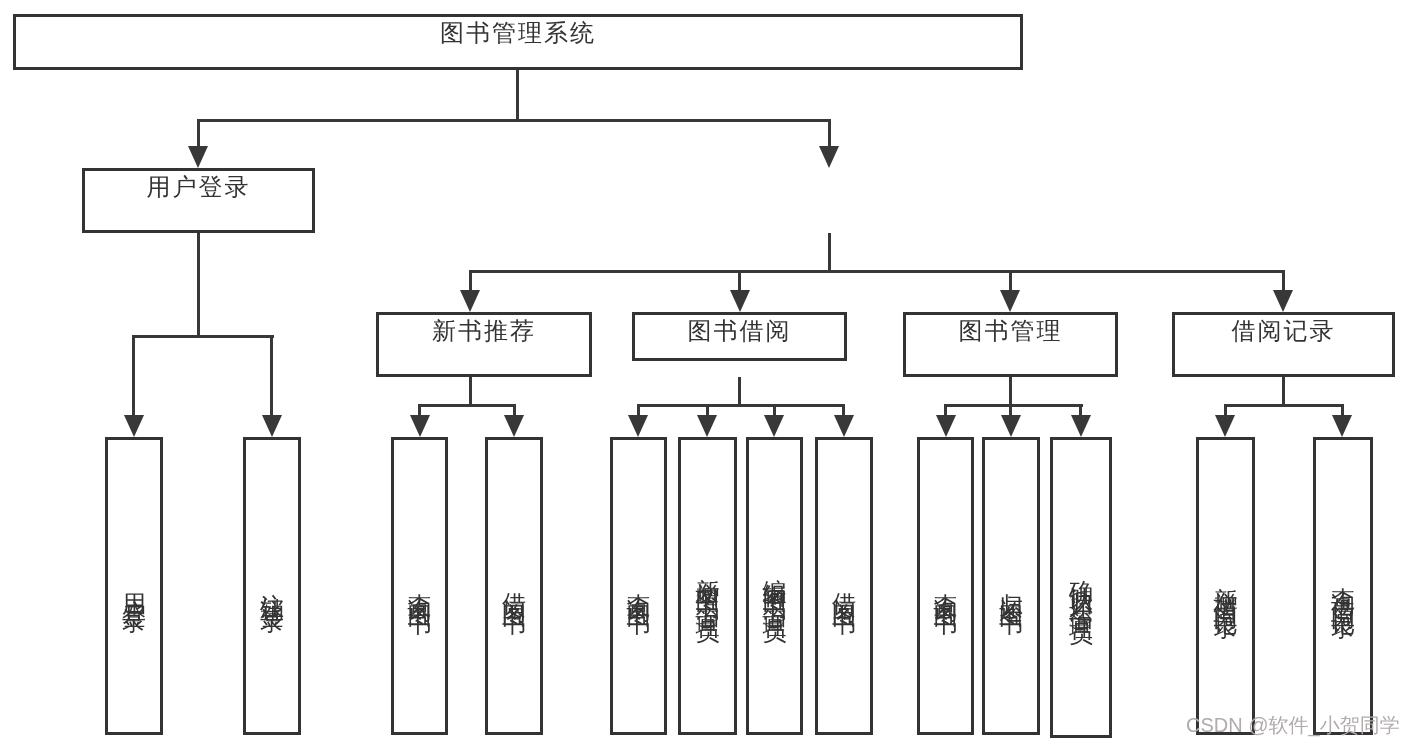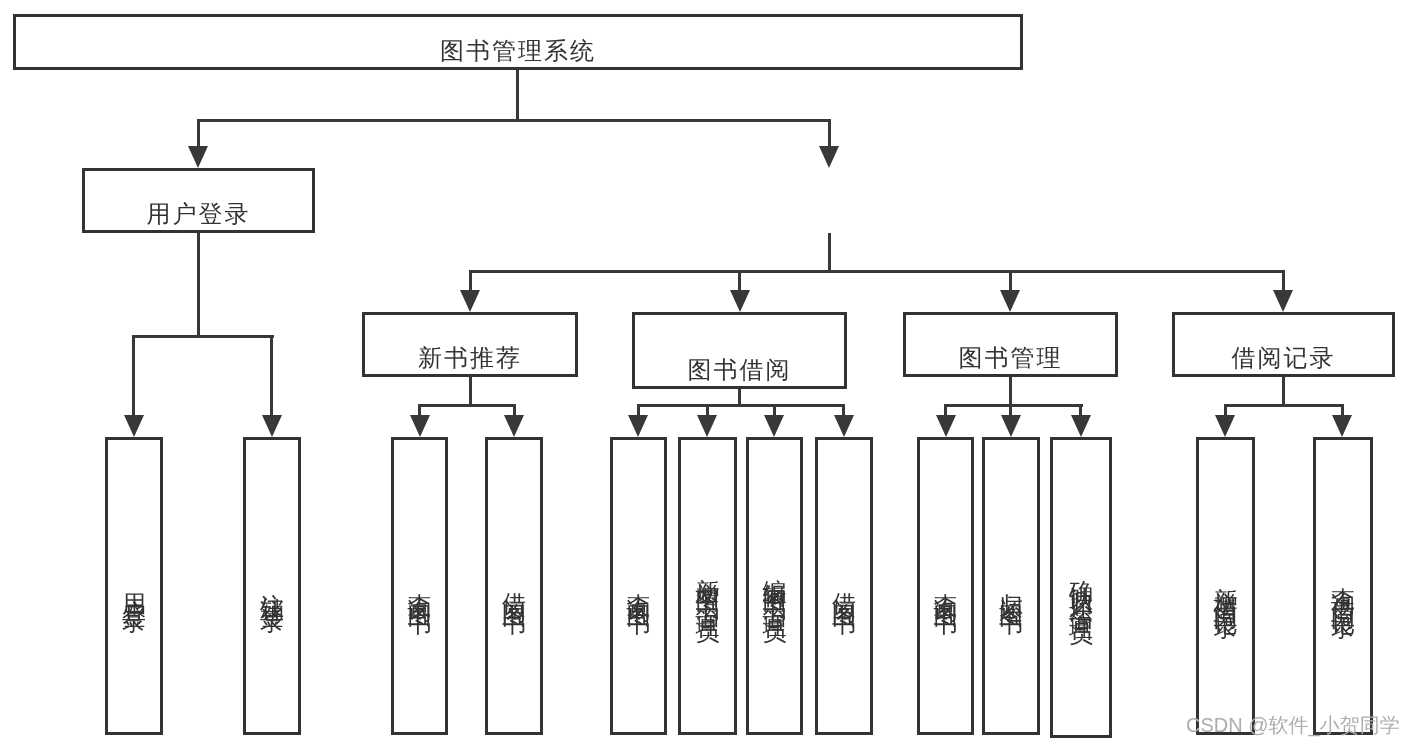--- a/index.html
+++ b/index.html
@@ -1,20 +1,20 @@
 <!DOCTYPE html>
 <html><head>
 <meta charset="utf-8">
 <style>
   html,body{margin:0;padding:0;background:#fff;}
   body{font-family:"Liberation Sans","DejaVu Sans",sans-serif;}
   #stage{position:relative;width:1405px;height:747px;background:#fff;overflow:hidden;}
   .hbox{
     position:absolute;box-sizing:border-box;background:#fff;
-    border:3px solid #333;display:flex;align-items:flex-end;justify-content:center;
+    border:3px solid #333;display:flex;align-items:flex-start;justify-content:center;
     font-size:24px;color:#333;letter-spacing:2px;z-index:3;
   }
   .vbox{
     position:absolute;box-sizing:border-box;background:#fff;
     border:3px solid #333;display:flex;align-items:center;justify-content:center;
     font-size:24px;color:#333;z-index:3;top:437px;height:298px;
   }
   .vbox span{writing-mode:vertical-rl;text-orientation:mixed;line-height:1;letter-spacing:6px;}
   .ln{position:absolute;background:#383838;z-index:1;}
   .ar{position:absolute;width:0;height:0;z-index:2;
@@ -28,24 +28,24 @@
 <div id="stage">
 
   <div class="hbox" style="left:13px;top:14px;width:1010px;height:56px">
     <span>图书管理系统</span>
   </div>
 
   <div class="hbox" style="left:82px;top:168px;width:233px;height:65px">
     <span>用户登录</span>
   </div>
 
-  <div class="hbox" style="left:362px;top:312px;width:216px;height:65px">
+  <div class="hbox" style="left:376px;top:312px;width:216px;height:65px">
     <span>新书推荐</span>
   </div>
-  <div class="hbox" style="left:632px;top:312px;width:215px;height:77px">
+  <div class="hbox" style="left:632px;top:312px;width:215px;height:49px">
     <span>图书借阅</span>
   </div>
   <div class="hbox" style="left:903px;top:312px;width:215px;height:65px">
     <span>图书管理</span>
   </div>
   <div class="hbox" style="left:1172px;top:312px;width:223px;height:65px">
     <span>借阅记录</span>
   </div>
 
   <div class="vbox" style="left:105px;width:58px">

